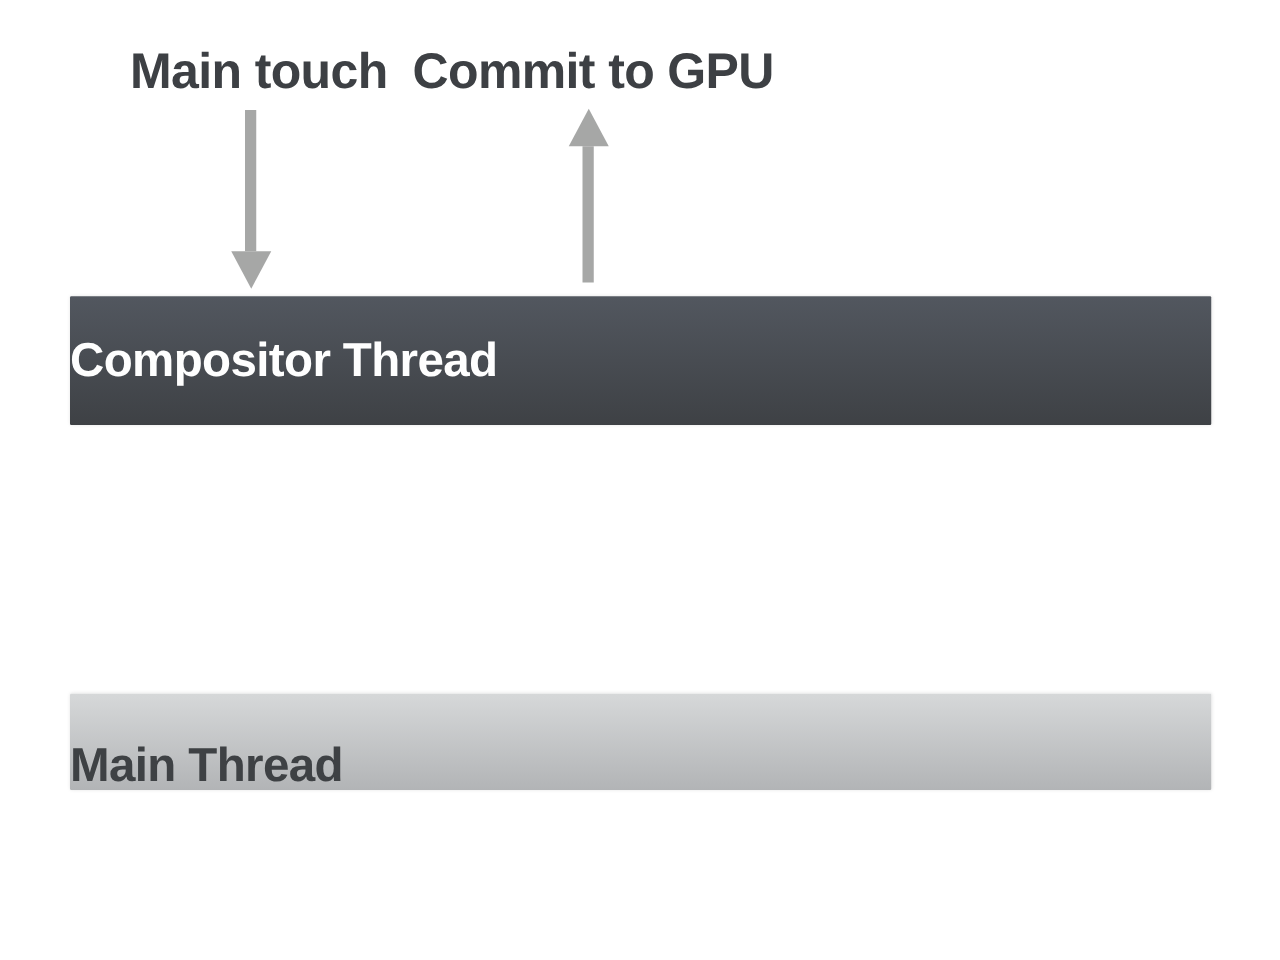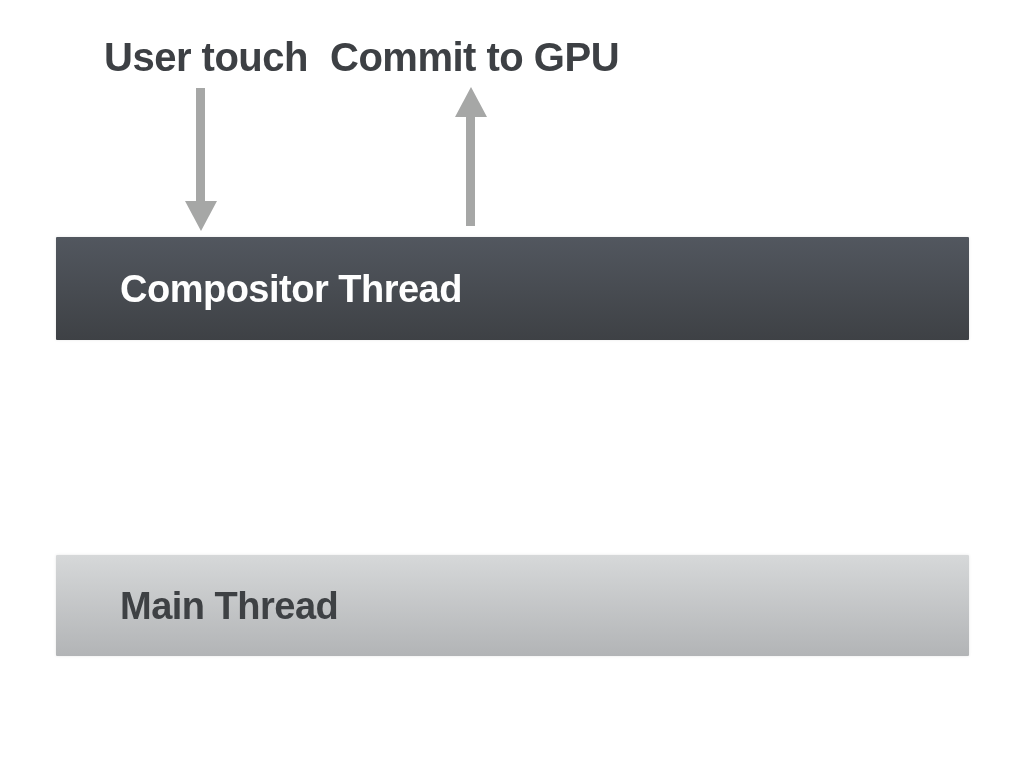--- a/index.html
+++ b/index.html
@@ -63,50 +63,50 @@
   .head-down { border-top: 30px solid var(--arrow); }
   .head-up   { border-bottom: 30px solid var(--arrow); }
 
   
   .bar {
     position: absolute;
     left: 56px;
     width: 913px;
     display: flex;
     align-items: center;
-    padding-left: 64px;
     border-radius: 1px;
     box-shadow: 0 0 3px rgba(0,0,0,0.10);
   }
   .compositor {
     top: 237px;
     height: 103px;
     background: linear-gradient(180deg, var(--compositor-bar-top) 0%, var(--compositor-bar-bottom) 100%);
   }
   .main-thread {
     top: 555px;
-    height: 101px;
+    height: 77px;
     background: linear-gradient(180deg, var(--main-bar-top) 0%, var(--main-bar-bottom) 100%);
+    align-items: flex-end;
   }
   .bar-label {
     font-size: 38px;
     font-weight: bold;
     line-height: 1;
     white-space: nowrap;
     letter-spacing: -0.5px;
   }
   .compositor .bar-label { color: var(--compositor-text); }
   .main-thread .bar-label { color: var(--main-text); }
 </style>
 </head>
 <body>
 
 <div class="canvas">
 
-  <div class="top-label user-touch">User touch</div>
+  <div class="top-label user-touch">Main touch</div>
 
   <div class="top-label commit-gpu">Commit to GPU</div>
 
   <div class="arrow arrow-down">
     <div class="shaft"></div>
     <div class="head head-down"></div>
   </div>
 
   <div class="arrow arrow-up">
     <div class="head head-up"></div>

